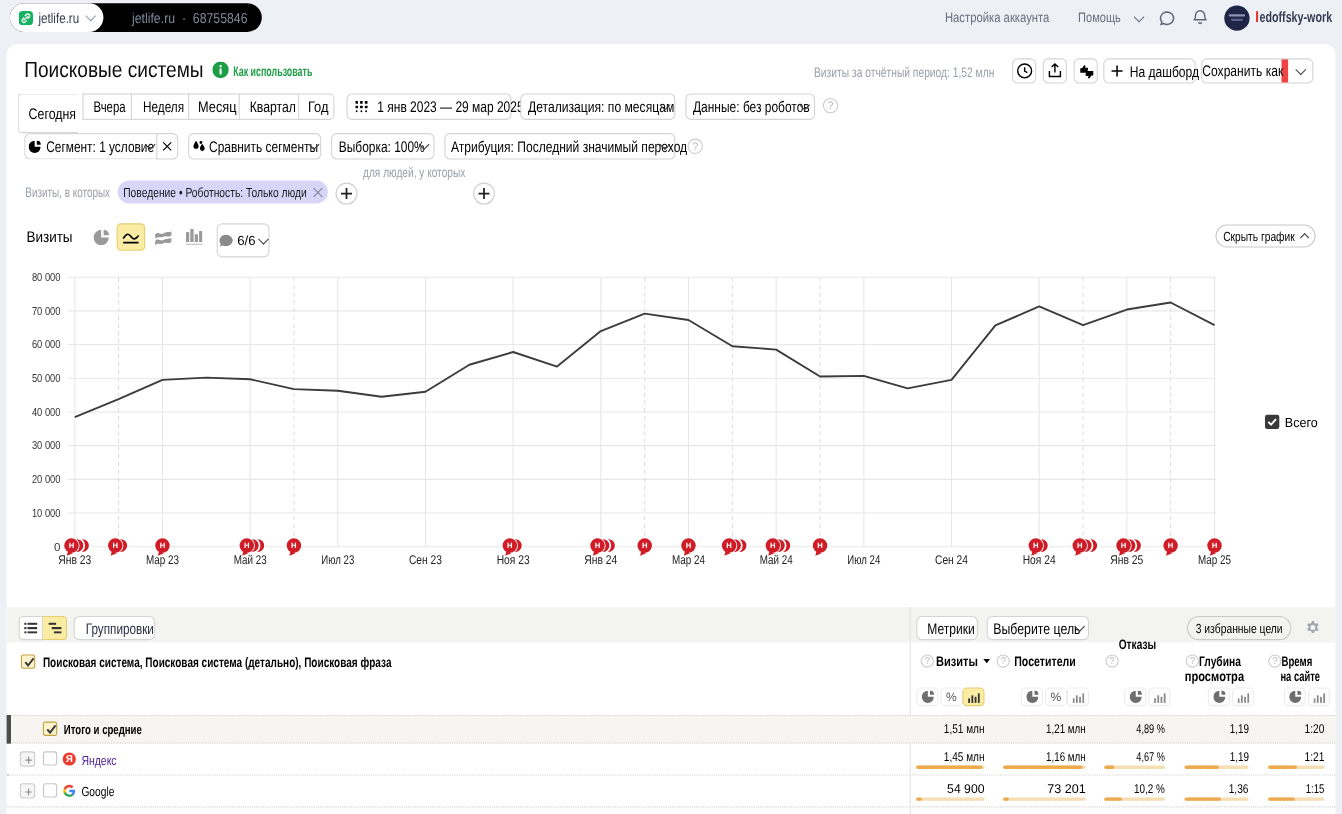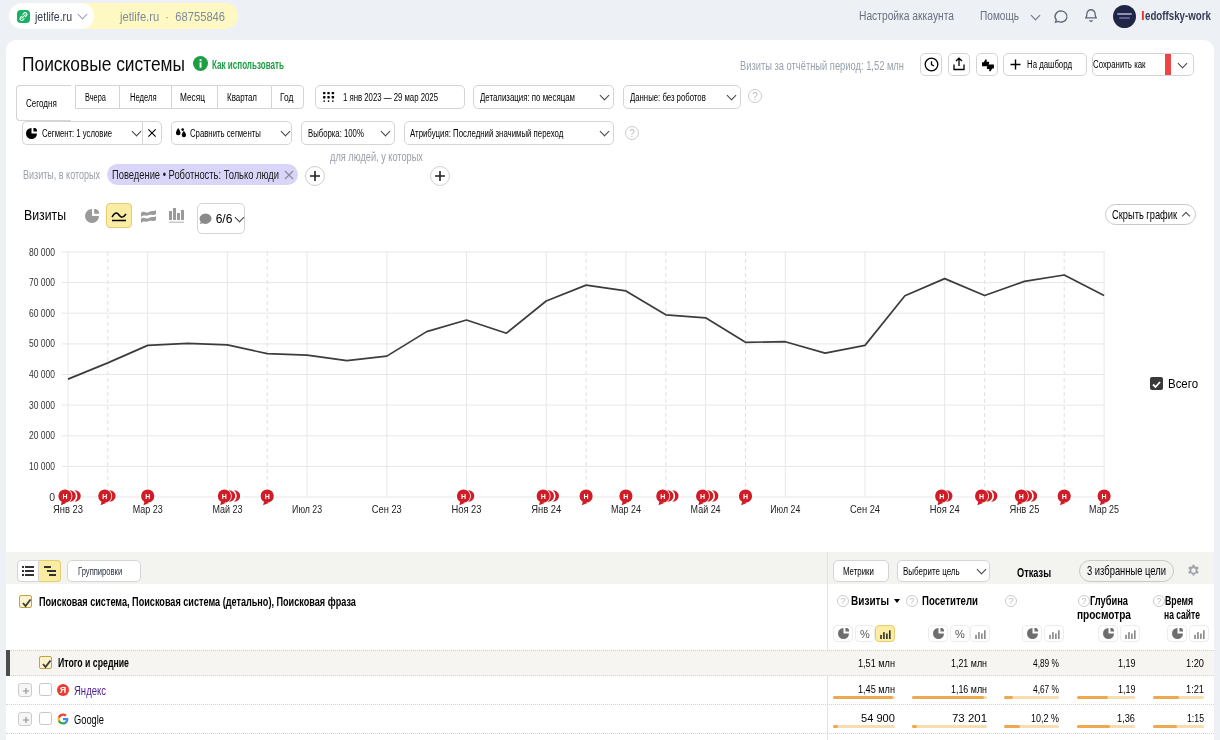--- a/index.html
+++ b/index.html
@@ -1,32 +1,32 @@
 <!DOCTYPE html>
 <html lang="ru"><head><meta charset="utf-8">
 <style>
   * { margin:0; padding:0; box-sizing:border-box; }
   html,body { width:1220px; height:740px; overflow:hidden; }
   body { background:#edf1f6; font-family:"Liberation Sans", sans-serif; position:relative; }
   svg text { font-family:"Liberation Sans", sans-serif; }
   .abs { position:absolute; white-space:nowrap; }
   .btn { position:absolute; background:#fff; border:1px solid #d4d4d4; border-radius:5px;
-         font-size:10px; color:#000; display:flex; align-items:center; justify-content:center; white-space:nowrap; }
+         font-size:14px; color:#000; display:flex; align-items:center; justify-content:center; white-space:nowrap; }
   .sx { display:inline-block; white-space:nowrap; }
   .sxw { display:inline-block; overflow:visible; white-space:nowrap; vertical-align:top; }
   .sxl { transform-origin:0 50%; }
   .chev { display:inline-block; width:7px; height:7px; border-right:1.4px solid #444; border-bottom:1.4px solid #444;
           transform:rotate(45deg); margin-left:7px; margin-bottom:3px; flex:none; }
   .chevup { transform:rotate(-135deg); margin-bottom:-2px; }
   .qmark { position:absolute; width:14px; height:14px; border:1px solid #ccc; border-radius:50%;
            color:#bbb; font-size:10px; text-align:center; line-height:13px; background:#fff; }
   .qs { position:absolute; width:12px; height:12px; border:1px solid #ccc; border-radius:50%;
            color:#bbb; font-size:9px; text-align:center; line-height:11px; }
 </style></head><body>
-<div class="abs" style="left:9px;top:3px;height:26px;background:#fef9c3;border-radius:13px;display:flex;align-items:center;padding-right:13px;">
+<div class="abs" style="left:9px;top:3px;height:26px;background:#000000;border-radius:13px;display:flex;align-items:center;padding-right:13px;">
   <div style="height:26px;background:#fff;border-radius:13px;display:flex;align-items:center;padding:0 8px 0 8px;">
     <svg width="13" height="13" viewBox="0 0 14 14" style="margin-right:5px;">
       <rect x="0" y="0" width="14" height="14" rx="4" fill="#16b161"></rect>
       <path d="M5.2 8.8 L8.8 5.2 M6.3 4.6 l1.2-1.2 a1.9 1.9 0 0 1 2.7 2.7 l-1.2 1.2 M7.7 9.4 l-1.2 1.2 a1.9 1.9 0 0 1-2.7-2.7 l1.2-1.2" stroke="#fff" stroke-width="1.2" fill="none" stroke-linecap="round"></path>
     </svg>
     <span style="font-size:13px;color:#343c4d;"><span class="sxw" style="width:37px;"><span id="sx1" class="sx sxl" style="transform:scaleX(0.813)">jetlife.ru</span></span></span>
     <span class="chev" style="border-color:#9aa3b1;margin-left:7px;"></span>
   </div>
   <span style="font-size:13px;color:#7e8a9c;margin-left:26px;"><span class="sxw" style="width:105px;"><span id="sx2" class="sx sxl" style="transform:scaleX(0.860)">jetlife.ru&nbsp; ·&nbsp; 68755846</span></span></span>
 </div>
@@ -433,21 +433,21 @@
     <svg width="11" height="11" viewBox="0 0 12 12">
       <g fill="#8a8a8a">
         <rect x="0.2" y="7.5" width="1.8" height="4.5"></rect>
         <rect x="3.4" y="4.5" width="1.8" height="7.5"></rect>
         <rect x="6.6" y="6" width="1.8" height="6"></rect>
         <rect x="9.8" y="2.5" width="1.8" height="9.5"></rect>
       </g>
     </svg>
   </div>
 <div class="qs" style="left:1005px;top:595px;">?</div>
-<div class="abs" style="left:1017px;top:566px;font-size:12.5px;font-weight:bold;color:#000;"><span class="sxw" style="width:34px;"><span id="sx37" class="sx sxl" style="transform:scaleX(0.738)">Отказы</span></span></div>
+<div class="abs" style="left:1017px;top:579px;font-size:12.5px;font-weight:bold;color:#000;"><span class="sxw" style="width:34px;"><span id="sx37" class="sx sxl" style="transform:scaleX(0.738)">Отказы</span></span></div>
 <div class="abs" style="left:1022px;top:625px;width:20px;height:17px;background:#fff;border:1px solid #ececec;border-radius:4px;display:flex;align-items:center;justify-content:center;font-size:11px;color:#555;">
     <svg width="11" height="11" viewBox="0 0 13 13">
       <path d="M6.5 0 A6.5 6.5 0 1 0 13 6.5 H6.5 Z" fill="#6e6e6e"></path>
       <path d="M8 0 a6.5 6.5 0 0 1 5 5 H8 Z" fill="#6e6e6e" transform="translate(0.8,-0.8)"></path>
     </svg>
   </div>
 <div class="abs" style="left:1044px;top:625px;width:20px;height:17px;background:#fff;border:1px solid #ececec;border-radius:4px;display:flex;align-items:center;justify-content:center;font-size:11px;color:#555;">
     <svg width="11" height="11" viewBox="0 0 12 12">
       <g fill="#8a8a8a">
         <rect x="0.2" y="7.5" width="1.8" height="4.5"></rect>

